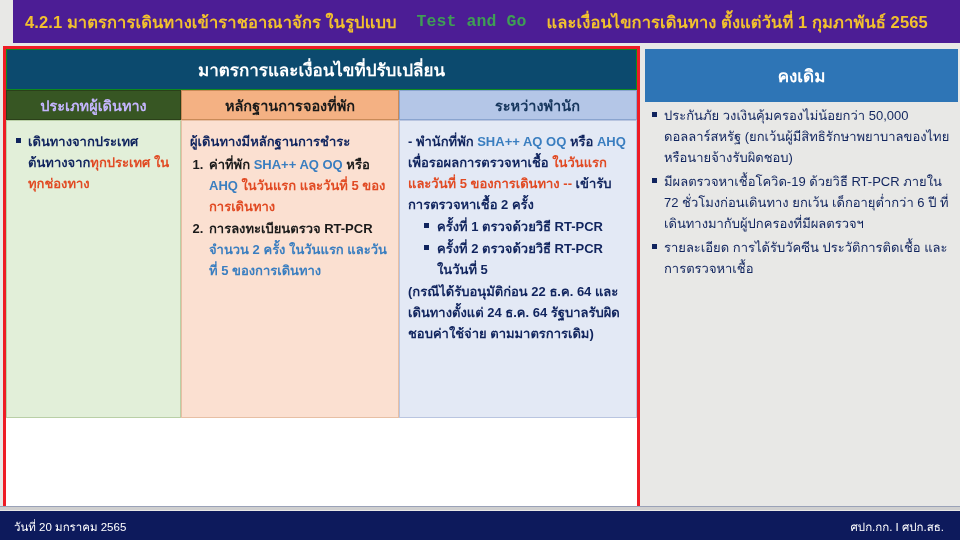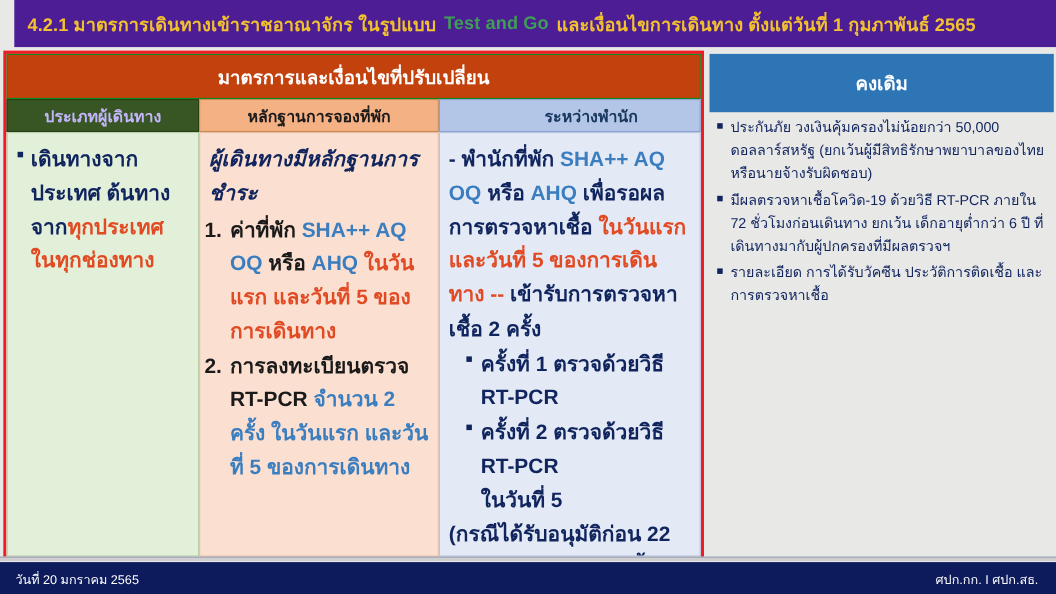--- a/index.html
+++ b/index.html
@@ -14,57 +14,57 @@
     position:absolute;left:13px;top:0;width:960px;height:43px;
     background:#4c1d95;
     display:flex;align-items:center;
     box-sizing:border-box;padding-left:12px;
     white-space:nowrap;
   }
   #title-bar .t{
     font-size:16.5px;font-weight:bold;letter-spacing:.1px;
   }
   .t-gold{color:#f2c12e;}
-  .t-green{color:#3f9e55;font-weight:normal;font-size:18px;padding:0 7px;}
+  .t-green{color:#3f9e55;font-weight:normal;font-size:18px;padding:0 20px;font-family:Liberation Mono, monospace;}
   
   #stage{
     position:absolute;left:0;top:43px;width:960px;height:468px;
     background:#e8e8e6;
   }
   
   #red-box{
     position:absolute;left:3px;top:46px;width:637px;height:463px;
     border:3px solid #ee1c25;
     box-sizing:border-box;
     background:#ffffff;
   }
   
   #changed-banner{
     position:absolute;left:6px;top:49px;width:631px;height:41px;
-    background:#c2410c;
+    background:#0c4a6e;
     color:#ffffff;font-size:17px;font-weight:bold;
     display:flex;align-items:center;justify-content:center;
     box-sizing:border-box;
     border:1px solid #0d8a1f;
   }
   
   .hdr{
     position:absolute;top:90px;height:30px;
     display:flex;align-items:center;justify-content:center;
     font-size:14.5px;font-weight:bold;box-sizing:border-box;
   }
   #hdr-1{left:6px;width:175px;background:#375623;color:#c4b5fd;border:1px solid #2b4019;}
   #hdr-2{left:181px;width:218px;background:#f4b183;color:#1a1a1a;border:1px solid #c98a58;}
   #hdr-3{left:399px;width:238px;background:#b4c6e7;color:#17375e;border:1px solid #8aa4cf;padding-left:39px;}
   
   .cell{
-    position:absolute;top:120px;height:386px;
+    position:absolute;top:120px;height:298px;
     box-sizing:border-box;
     padding:10px 8px 6px 8px;
-    font-size:19px;line-height:1.62;
+    font-size:13px;line-height:1.62;
     overflow:hidden;
   }
   #cell-1{left:6px;width:175px;background:#e2efd9;border:1px solid #b9cfa6;}
   #cell-2{left:181px;width:218px;background:#fbe0d1;border:1px solid #e7bfa4;}
   #cell-3{left:399px;width:238px;background:#e3e9f5;border:1px solid #b9c5e0;}
   
   #right-banner{
     position:absolute;left:645px;top:49px;width:313px;height:53px;
     background:#2e75b6;color:#ffffff;
     font-size:17px;font-weight:bold;
@@ -75,21 +75,21 @@
     position:absolute;left:645px;top:95px;width:313px;height:400px;
     padding:10px 6px 0 6px;box-sizing:border-box;
     font-size:13px;line-height:1.62;
     color:#10245e;
   }
   
   .navy{color:#10245e;font-weight:bold;}
   .red{color:#e14a23;font-weight:bold;}
   .blue{color:#3a7ec0;font-weight:bold;}
   .blk{color:#1a1a1a;font-weight:bold;}
-  .line{display:block;font-style:italic;}
+  .line{display:block;}
   ul.bul{margin:0;padding:0;list-style:none;}
   ul.bul>li{
     position:relative;padding-left:13px;margin:0 0 3px 0;
   }
   ul.bul>li:before{
     content:"";position:absolute;left:1px;top:7px;
     width:5px;height:5px;background:#10245e;
   }
   ol.num{margin:2px 0 0 0;padding:0 0 0 17px;}
   ol.num>li{margin:0 0 1px 0;padding-left:2px;}

